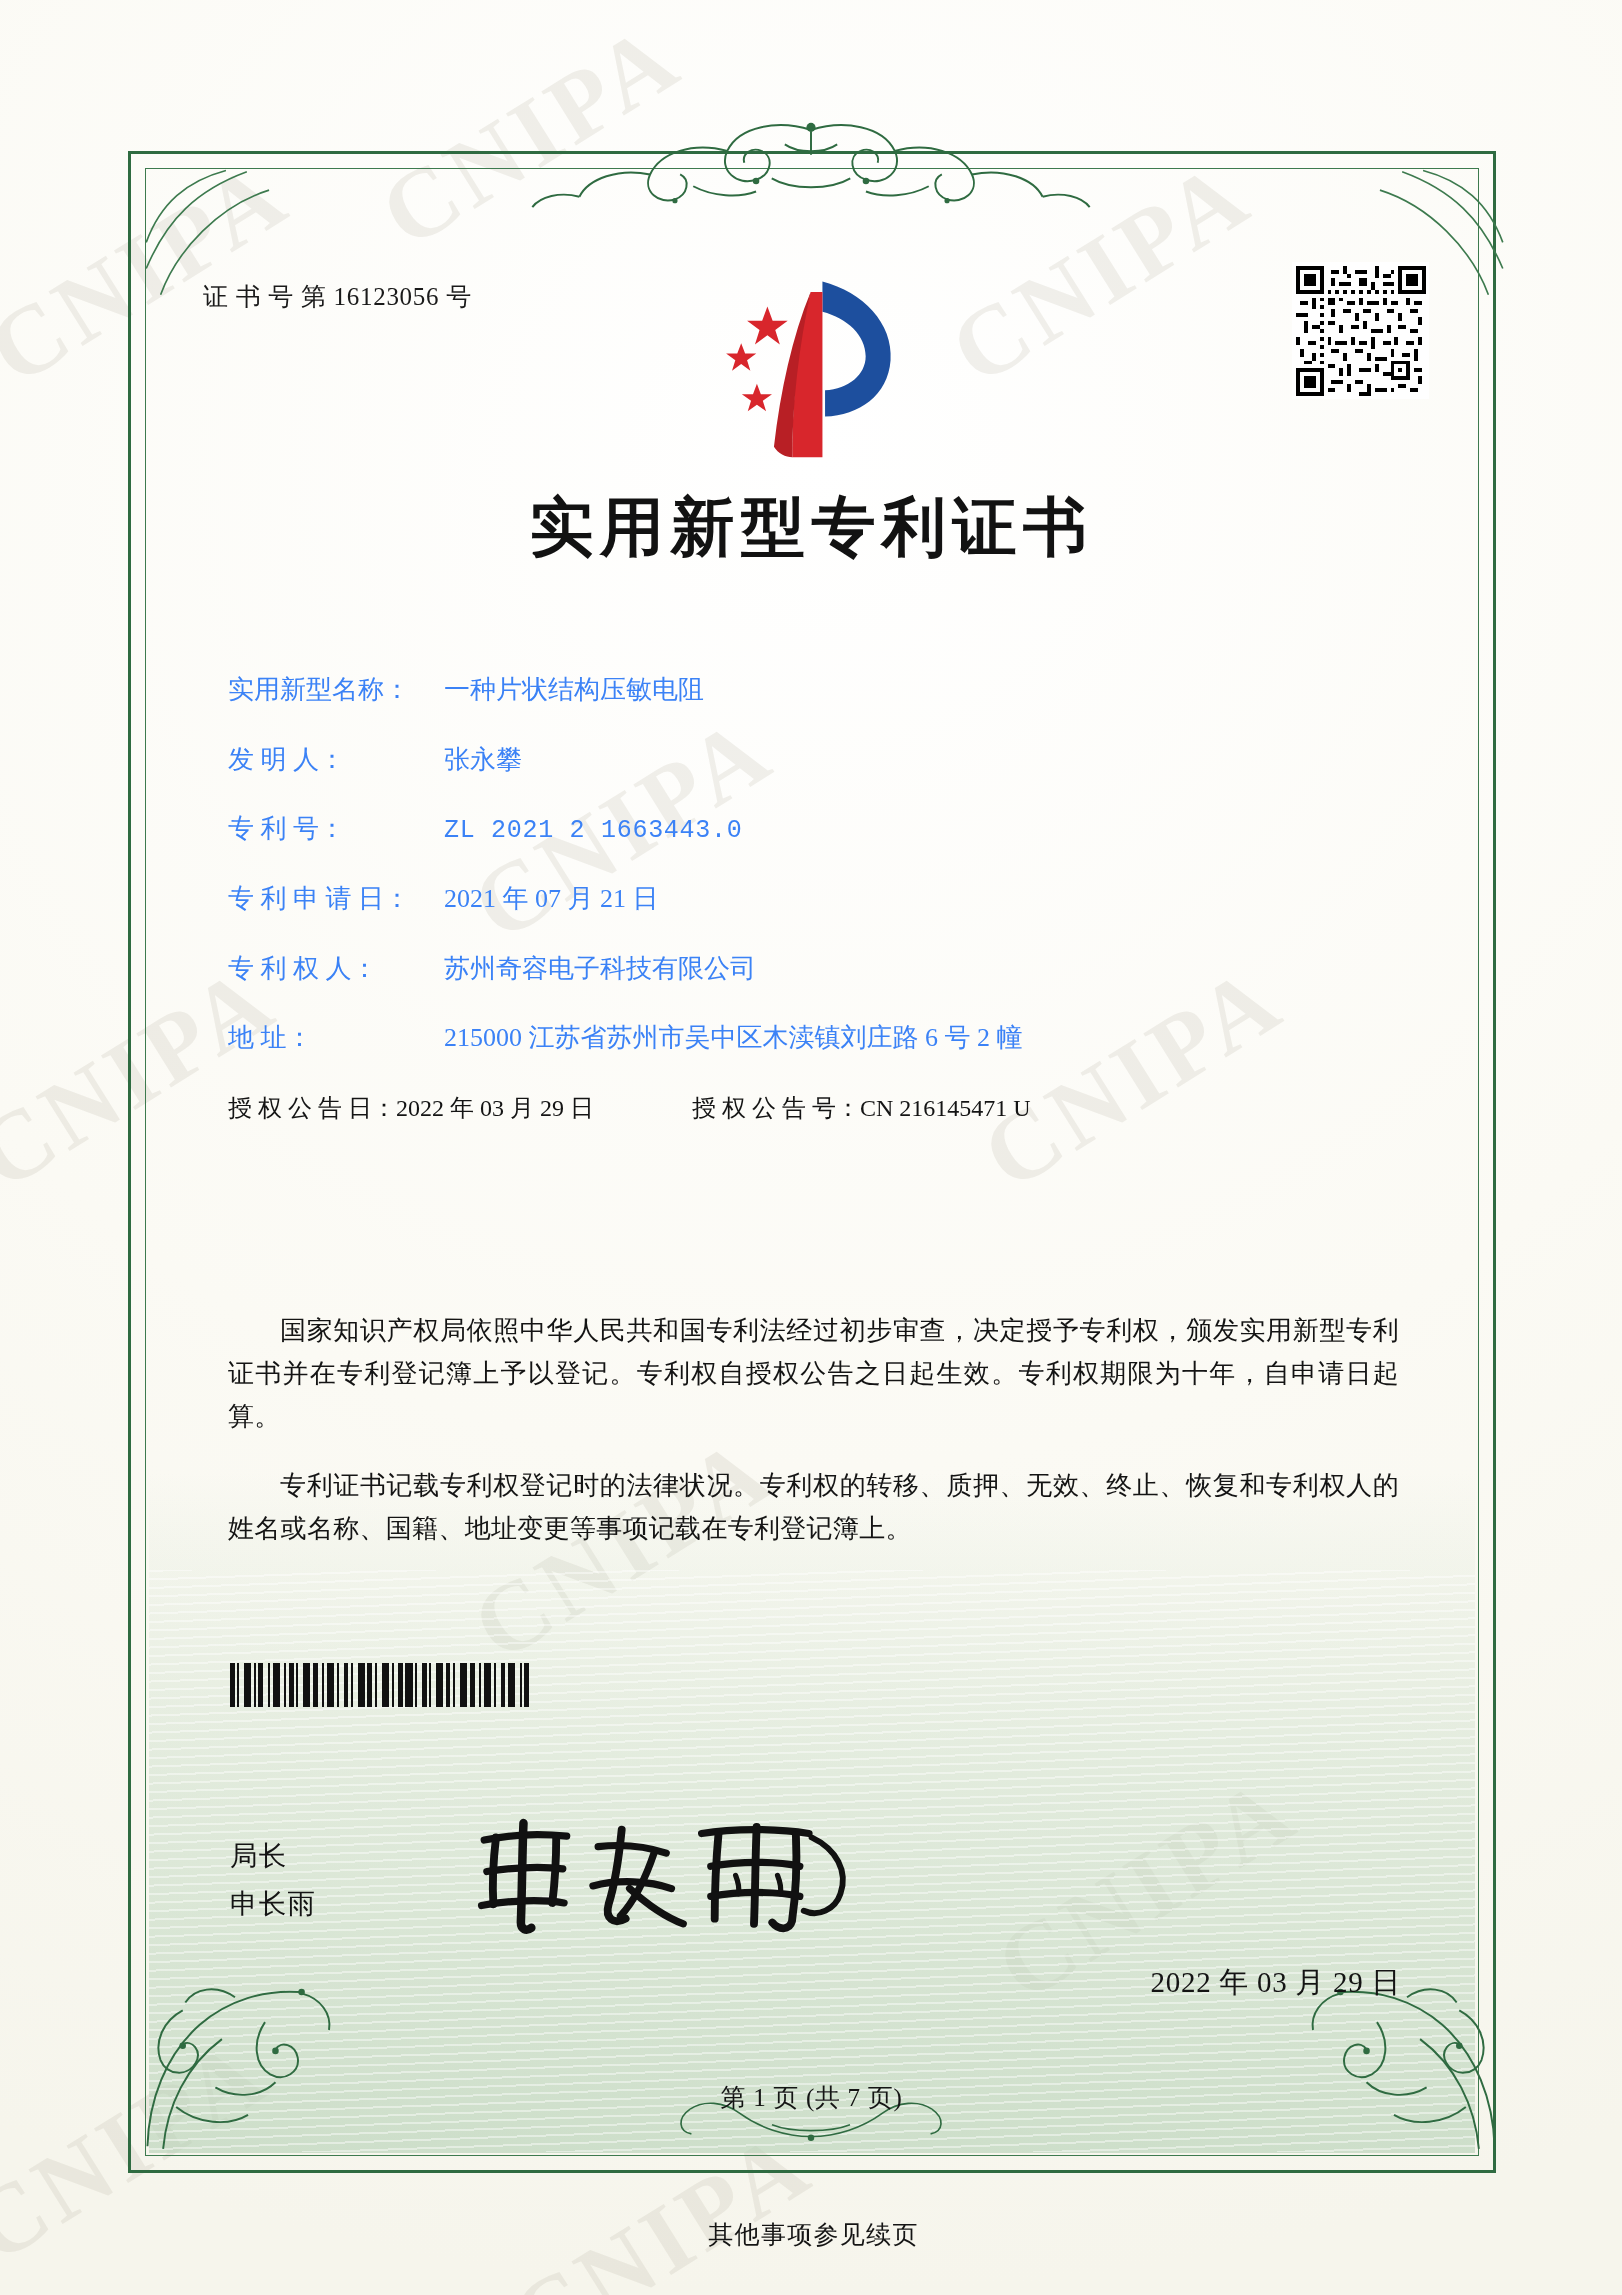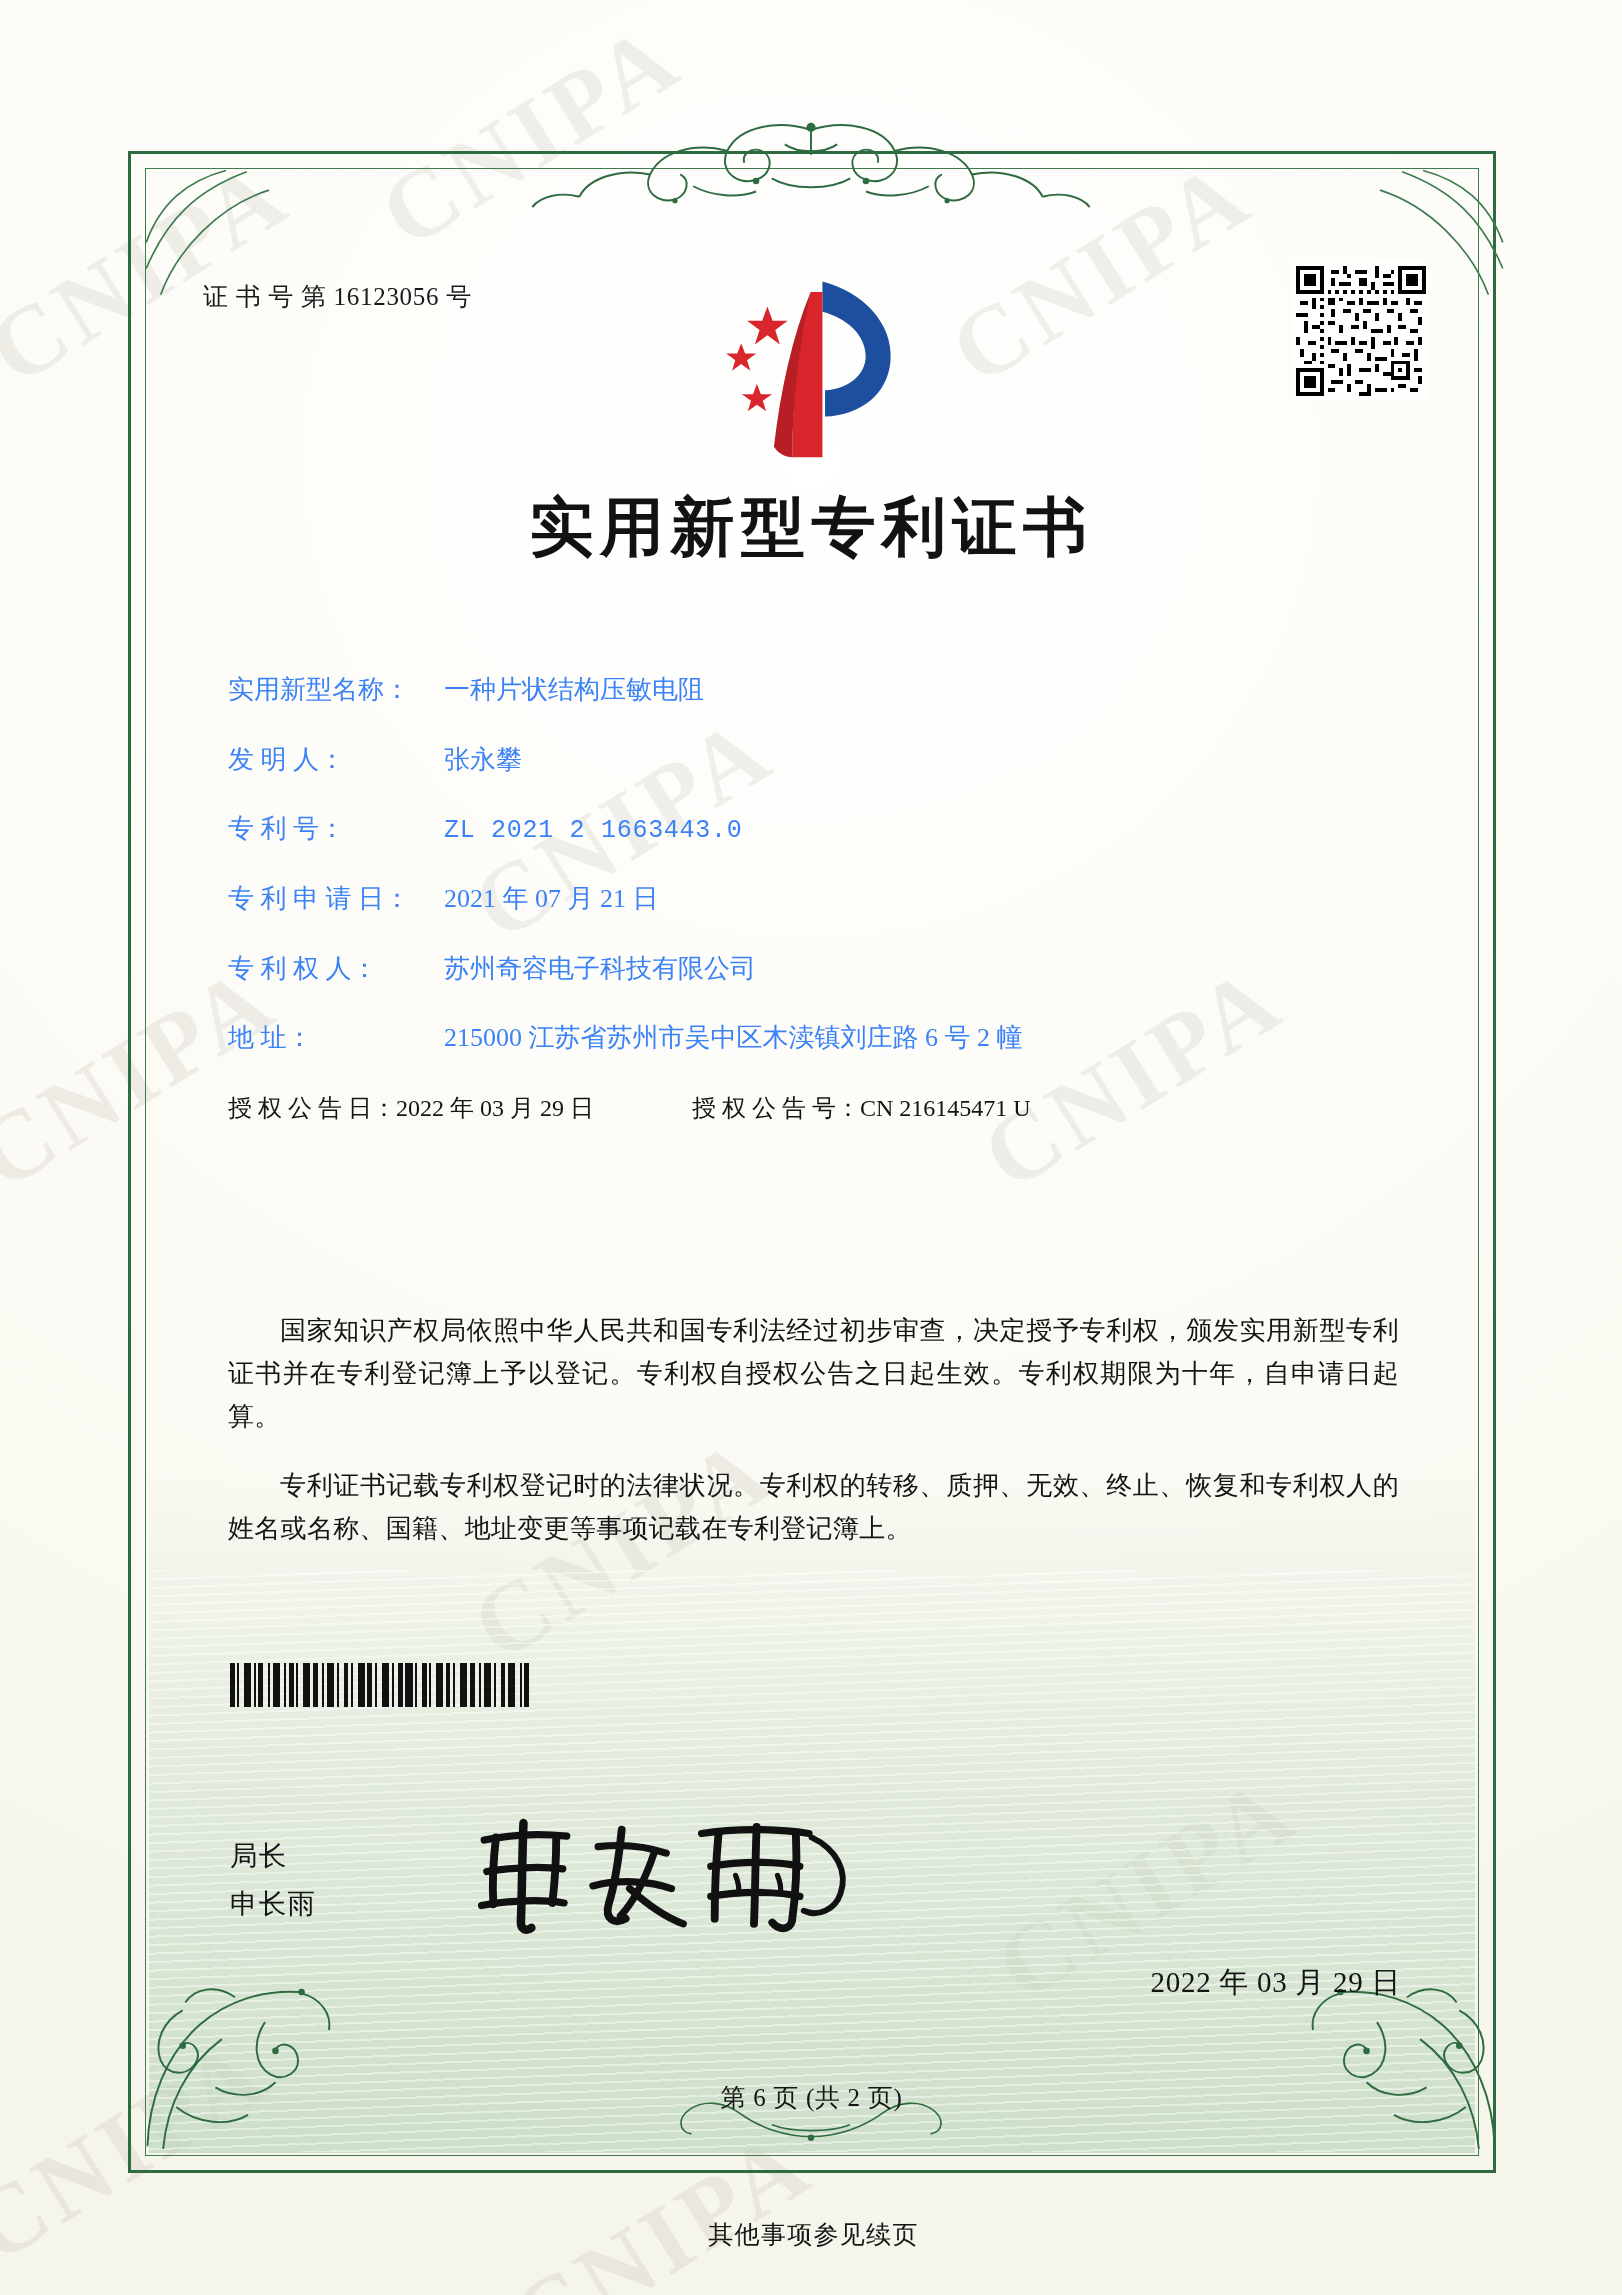--- a/index.html
+++ b/index.html
@@ -686,15 +686,15 @@
       <path d="M424 106 C 428 116, 430 126, 428 134" stroke-width="8"></path>
       <path d="M488 106 C 492 116, 494 126, 492 134" stroke-width="8"></path>
 
       <path d="M540 48 C 578 66, 596 100, 584 134 C 576 158, 550 170, 528 160" stroke-width="9"></path>
     </g>
   </svg>
 </div>
 
 <div class="sig-date">2022 年 03 月 29 日</div>
 
-<div class="page-num">第 6 页 (共 2 页)</div>
+<div class="page-num">第 1 页 (共 7 页)</div>
 <div class="note">其他事项参见续页</div>
 
 
 </body></html>

